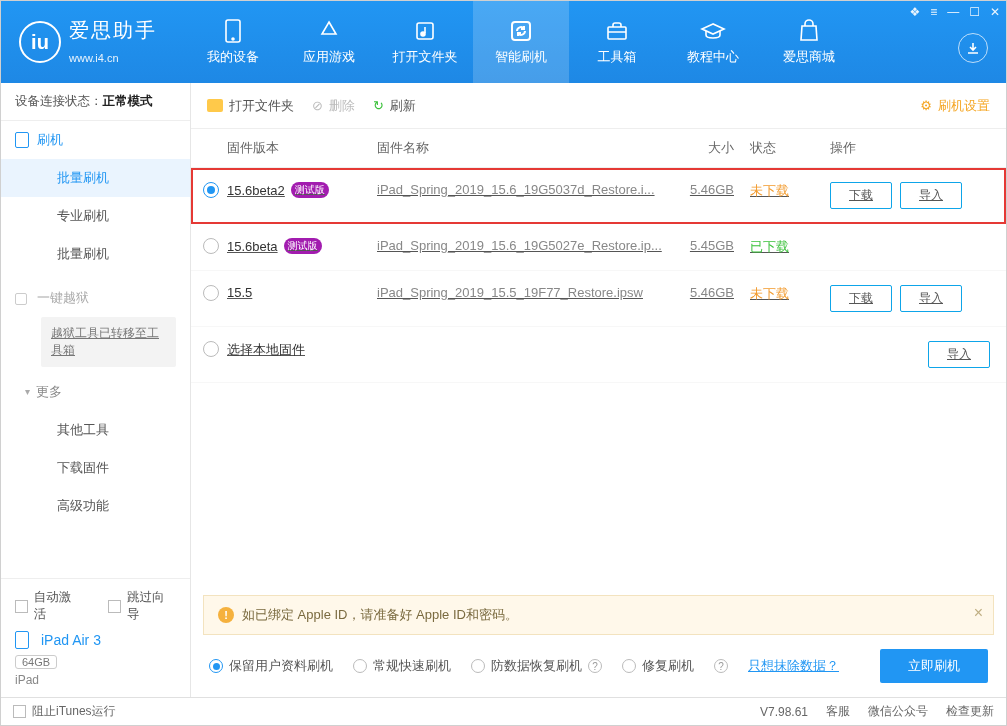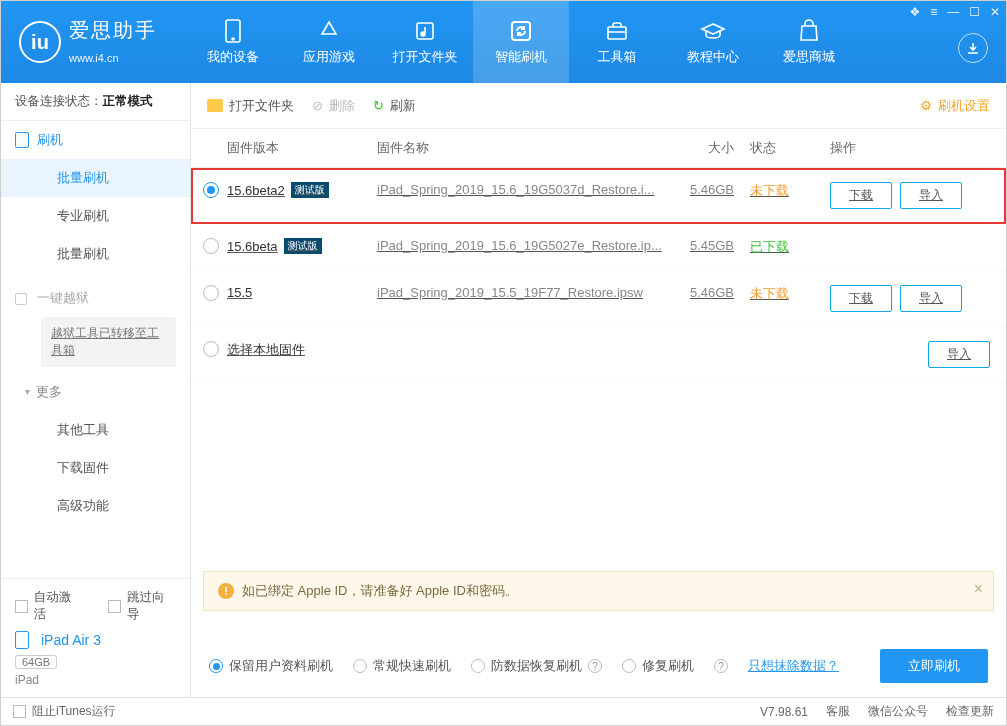--- a/index.html
+++ b/index.html
@@ -60,34 +60,34 @@
 .col-status { width: 80px; }
 .col-op { width: 160px; }
 
 .rows { flex: 1; }
 .frow { display: flex; align-items: flex-start; padding: 14px 16px 14px 12px; font-size: 13px; color: #555; border-bottom: 1px solid #f7f7f7; text-decoration: underline; }
 .frow.hl { outline: 2px solid #e53935; outline-offset: -2px; }
 .radio { width: 16px; height: 16px; border: 1.5px solid #bbb; border-radius: 50%; margin-right: 8px; position: relative; cursor: pointer; }
 .radio.sel { border-color: #2196f3; }
 .radio.sel::after { content: ""; position: absolute; inset: 3px; background: #2196f3; border-radius: 50%; }
 .ver-cell { width: 150px; display: flex; align-items: center; gap: 6px; color: #333; }
-.badge-beta { background: #0c4a6e; color: #fff; font-size: 10px; padding: 1px 4px; border-radius: 0; }
+.badge-beta { background: #a21caf; color: #fff; font-size: 10px; padding: 1px 4px; border-radius: 8px; }
 .name-cell { flex: 1; color: #888; overflow: hidden; text-overflow: ellipsis; white-space: nowrap; }
 .size-cell { width: 80px; text-align: right; padding-right: 16px; color: #888; }
 .status-cell { width: 80px; }
 .st-orange { color: #f29b2e; }
 .st-green { color: #3cc13c; }
 .op-cell { width: 160px; display: flex; gap: 8px; }
 .btn-sm { border: 1px solid #0ea5e9; background: #fff; padding: 4px 18px; font-size: 12px; color: #555; border-radius: 2px; cursor: pointer; }
 
 .notice-bar { margin: 0 12px; background: #fff8ea; border: 1px solid #f3e3bf; padding: 10px 14px; font-size: 13px; color: #7a6a3f; display: flex; align-items: center; gap: 8px; position: relative; }
 .notice-bar .warn-ico { width: 16px; height: 16px; background: #f5b13d; border-radius: 50%; color: #fff; font-size: 11px; display: flex; align-items: center; justify-content: center; font-weight: bold; }
 .notice-bar .close-x { position: absolute; right: 10px; top: 8px; color: #bfae82; cursor: pointer; font-size: 16px; }
 
-.option-bar { padding: 14px 18px; display: flex; align-items: center; gap: 20px; font-size: 13px; color: #555; margin-top: 24px; }
+.option-bar { padding: 14px 18px; display: flex; align-items: center; gap: 20px; font-size: 13px; color: #555; }
 .opt { display: flex; align-items: center; gap: 6px; cursor: pointer; }
 .opt .r { width: 14px; height: 14px; border: 1.5px solid #bbb; border-radius: 50%; position: relative; }
 .opt.sel .r { border-color: #2196f3; }
 .opt.sel .r::after { content: ""; position: absolute; inset: 2.5px; background: #2196f3; border-radius: 50%; }
 .qmark { width: 14px; height: 14px; border: 1px solid #bbb; border-radius: 50%; font-size: 10px; color: #999; display: inline-flex; align-items: center; justify-content: center; }
 .link-blue { color: #2196f3; text-decoration: underline; cursor: pointer; }
 .btn-primary { background: #2196f3; color: #fff; border: none; padding: 8px 28px; font-size: 13px; border-radius: 2px; cursor: pointer; margin-left: auto; }
 
 .statusbar { height: 28px; border-top: 1px solid #e0e0e0; display: flex; align-items: center; font-size: 12px; color: #666; padding: 0 12px; gap: 18px; }
 .statusbar .chk-row { margin: 0; }

